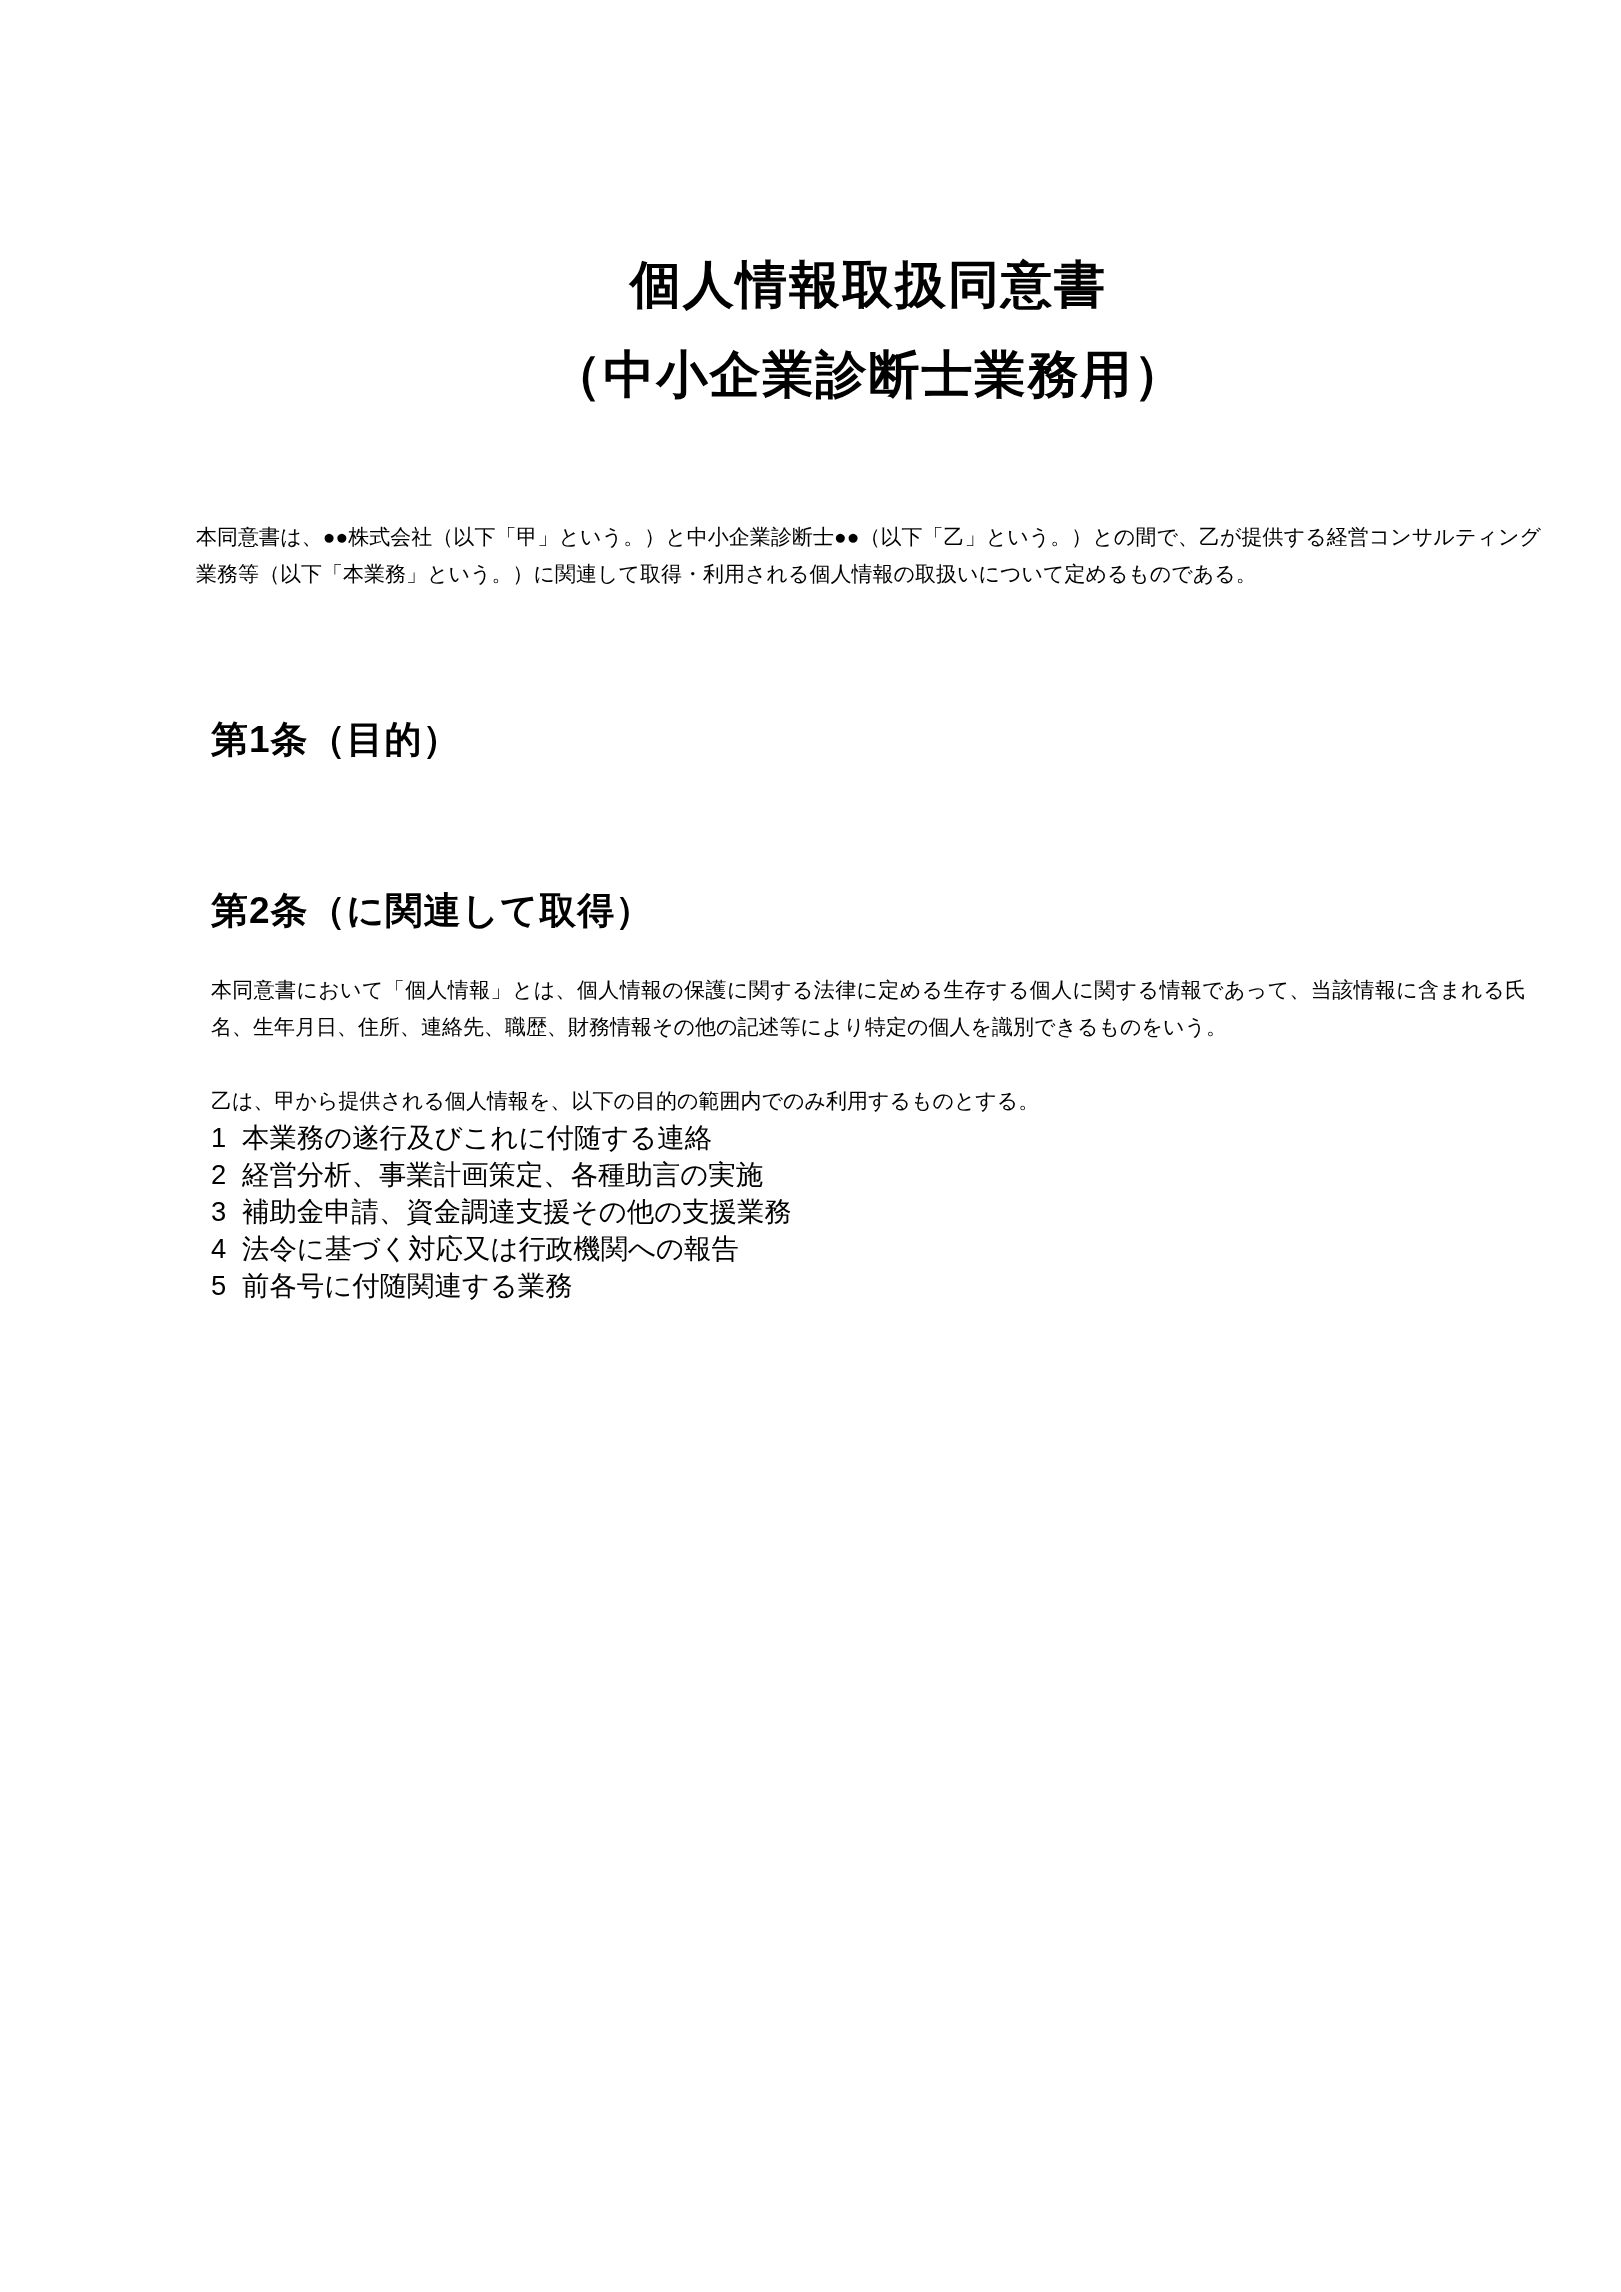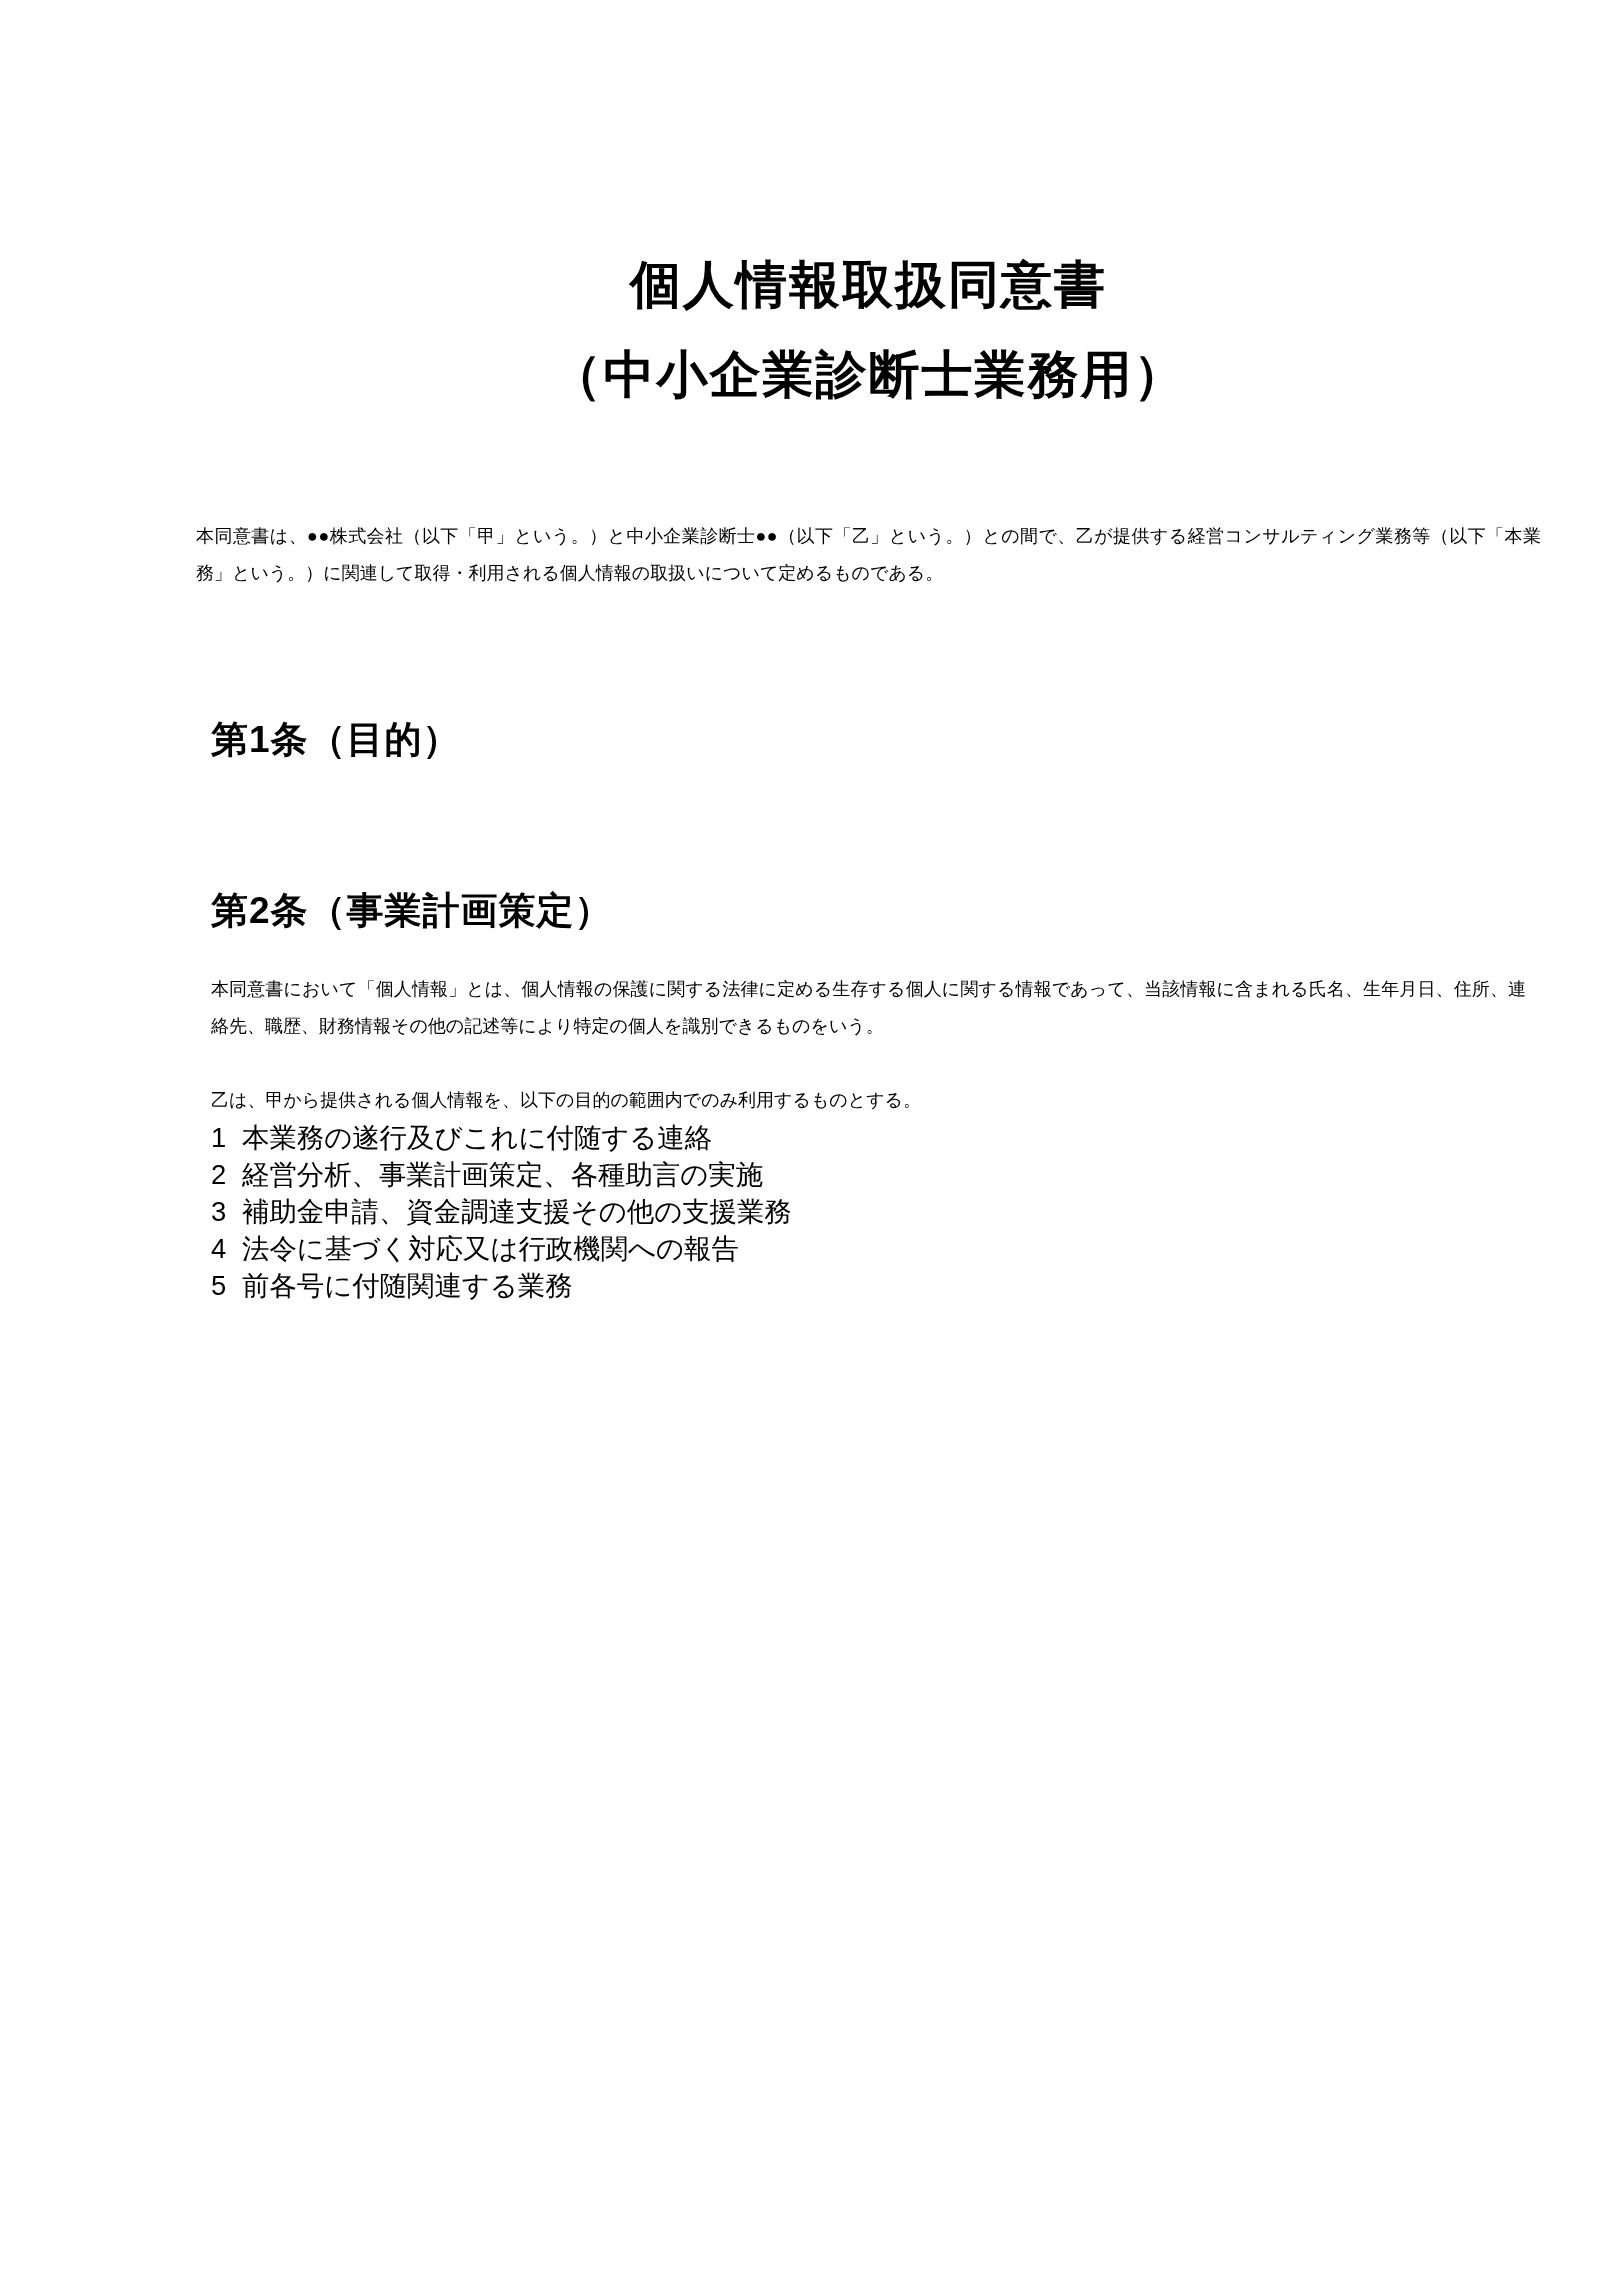--- a/index.html
+++ b/index.html
@@ -24,21 +24,21 @@
     font-size: 51px;
     font-weight: bold;
     line-height: 90px;
     letter-spacing: 2px;
   }
   .title-line {
     display: block;
   }
   .body-text {
     margin: 0;
-    font-size: 18px;
+    font-size: 21px;
     line-height: 37px;
     text-align: justify;
   }
   .intro {
     margin-top: 98px;
   }
   .section {
     margin: 15px;
   }
   .section-heading {
@@ -78,21 +78,21 @@
     <span class="title-line">（中小企業診断士業務用）</span>
   </h1>
 
   <p class="body-text intro">本同意書は、●●株式会社（以下「甲」という。）と中小企業診断士●●（以下「乙」という。）との間で、乙が提供する経営コンサルティング業務等（以下「本業務」という。）に関連して取得・利用される個人情報の取扱いについて定めるものである。</p>
 
   <section class="section">
     <h2 class="section-heading">第1条（目的）</h2>
   </section>
 
   <section class="section">
-    <h2 class="section-heading">第2条（事業計画策定）</h2>
+    <h2 class="section-heading">第2条（に関連して取得）</h2>
     <p class="body-text section-body">本同意書において「個人情報」とは、個人情報の保護に関する法律に定める生存する個人に関する情報であって、当該情報に含まれる氏名、生年月日、住所、連絡先、職歴、財務情報その他の記述等により特定の個人を識別できるものをいう。</p>
   </section>
 
   <section class="section">
     <p class="body-text section-body">乙は、甲から提供される個人情報を、以下の目的の範囲内でのみ利用するものとする。</p>
     <ol class="purpose-list">
       <li class="list-item">
         <span class="li-num">1</span>
         <span class="li-text">本業務の遂行及びこれに付随する連絡</span>
       </li>

